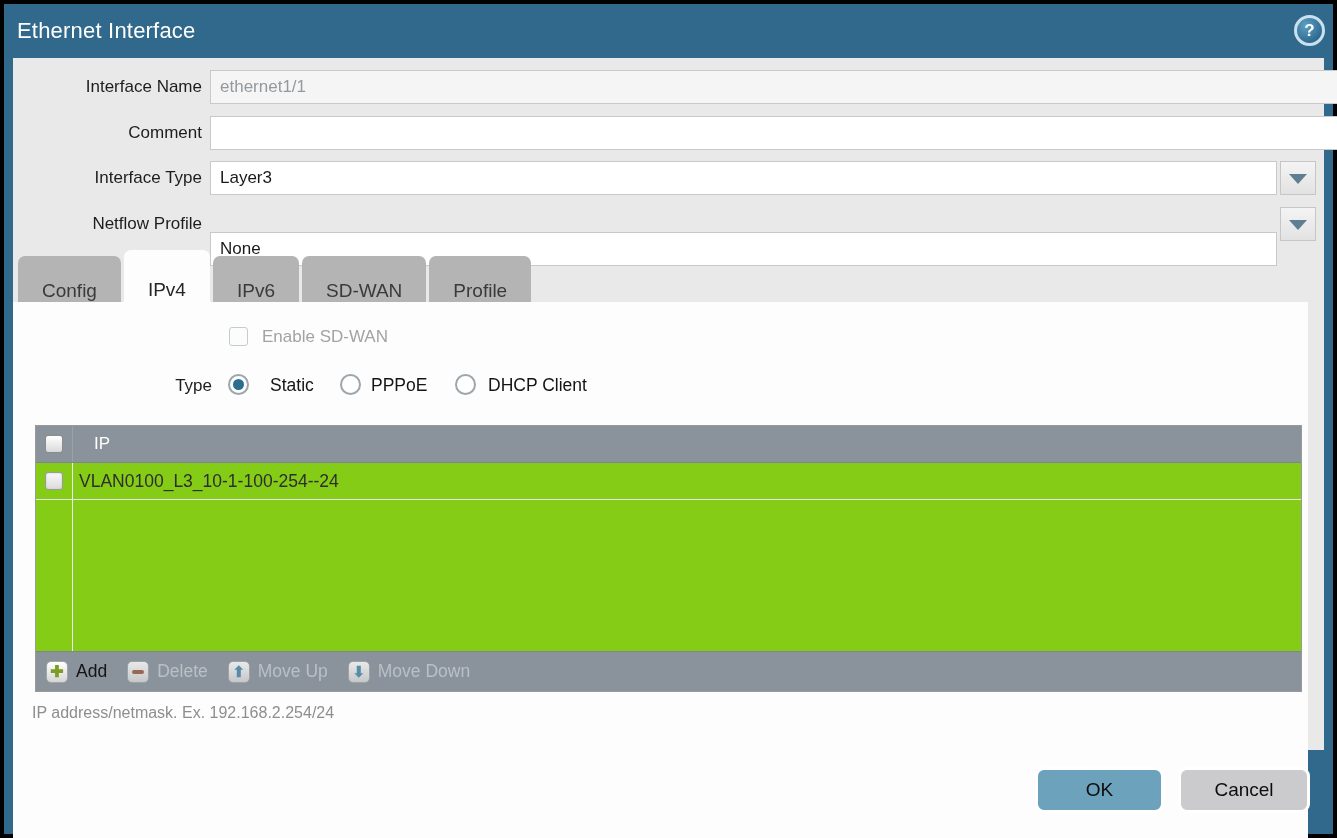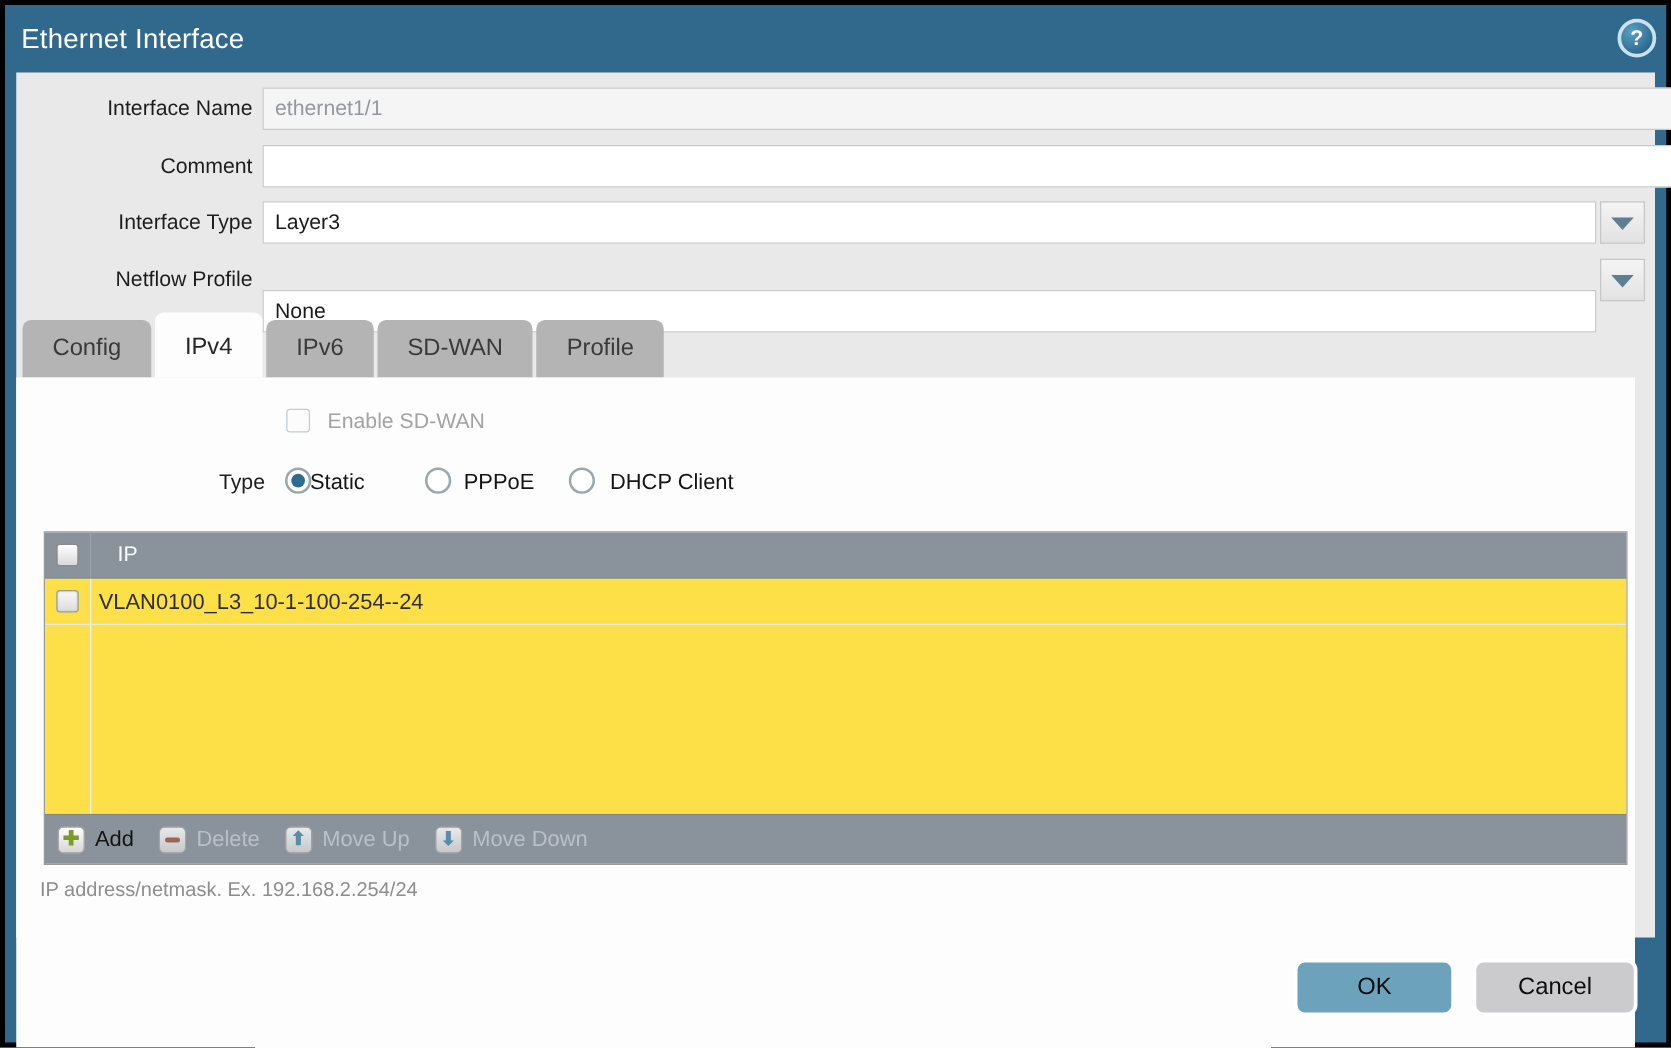--- a/index.html
+++ b/index.html
@@ -28,21 +28,21 @@
   .ddbtn {
     position:absolute; left:1267px; width:36px; height:34px; border:1px solid #c6c6c6;
     background:linear-gradient(#f4f4f4,#e2e2e2); cursor:pointer;
   }
   .ddbtn .tri { display:block; width:0; height:0; margin:12px auto 0;
     border-left:9px solid transparent; border-right:9px solid transparent; border-top:10px solid #5e7e92; }
 
   
   .tabs { position:absolute; left:5px; top:192px; height:52px; display:flex; align-items:flex-end; gap:3px; }
   .tab {
-    height:46px; line-height:46px; padding:0 24px; background:#b4b4b4; border-radius:7px 7px 0 0;
+    height:46px; line-height:46px; padding:12px 24px; background:#b4b4b4; border-radius:7px 7px 0 0;
     font-size:19px; color:#3a3a3a; cursor:pointer; white-space:nowrap;text-align:center;
   }
   .tab.active { height:52px; line-height:55px; background:#fdfdfd; color:#262626; }
 
   
   .panel { position:absolute; left:0; top:244px; width:1295px; height:550px; background:#fdfdfd; }
   .cb { border-radius:3px; }
   .sdwan-cb { position:absolute; left:216px; top:25px; width:19px; height:19px;
     border:1px solid #c2ccd2; background:#fcfcfc; }
   .sdwan-label { position:absolute; left:249px; top:25px; font-size:17px; color:#a3a3a3; line-height:19px; }
@@ -52,21 +52,21 @@
   .radio.selected::after { content:""; position:absolute; inset:3px; border-radius:50%; background:#2b6e90; }
   .radio-label { position:absolute; top:73px; font-size:17.5px; color:#141414; line-height:21px; cursor:default; }
 
   
   .iptable { position:absolute; left:22px; top:123px; width:1267px; border:1px solid #9a9a9a; }
   .thead { position:relative; height:37px; background:#8a929b; border-bottom:1px solid #7d858d; }
   .thead .hcb { position:absolute; left:9px; top:9px; width:18px; height:18px;
     background:linear-gradient(#ffffff,#d9d9d9); border:1px solid #8b8b8b; cursor:pointer; }
   .vdiv { position:absolute; left:36px; top:0; bottom:0; width:1px; background:#99a1a9; }
   .col-ip { position:absolute; left:47px; top:0; line-height:36px; color:#ffffff; font-size:17px;margin-left:11px; }
-  .tbody { position:relative; height:188px; background:#fde047; }
+  .tbody { position:relative; height:188px; background:#84cc16; }
   .tbody .vdiv { background:#efefef; }
   .trow { position:relative; height:37px; border-bottom:1px solid #e8e8e8; cursor:pointer; }
   .trow .rcb { position:absolute; left:9px; top:9px; width:18px; height:18px;
     background:linear-gradient(#f9f9f9,#dcdcdc); border:1px solid #9b9b9b; box-shadow:inset 0 0 2px #c2c2c2; cursor:pointer; }
   .trow .cell { position:absolute; left:43px; top:0; line-height:36px; font-size:17.5px; color:#2e2e2e; }
   .ttoolbar { height:40px; background:#8a929b; border-top:1px solid #7d858d;
     display:flex; align-items:center; padding-left:10px; gap:20px; }
   .tool { display:flex; align-items:center; gap:8px; font-size:17.5px; color:#141414; cursor:pointer; }
   .tool.disabled { color:#b9c0c6; cursor:default; }
   .ticon { width:22px; height:22px; border-radius:5px; background:linear-gradient(#ffffff,#d5d5d5);
@@ -120,21 +120,21 @@
       <div class="tab">Profile</div>
     </div>
 
     <div class="panel">
 
       <div class="cb sdwan-cb"></div>
       <div class="sdwan-label">Enable SD-WAN</div>
 
       <div class="type-label">Type</div>
       <div class="radio selected" style="left:215px"></div>
-      <div class="radio-label" style="left:235px">Static</div>
+      <div class="radio-label" style="left:257px">Static</div>
       <div class="radio" style="left:327px"></div>
       <div class="radio-label" style="left:358px">PPPoE</div>
       <div class="radio" style="left:442px"></div>
       <div class="radio-label" style="left:475px">DHCP Client</div>
 
       <div class="iptable">
         <div class="thead">
           <div class="cb hcb"></div>
           <div class="vdiv"></div>
           <div class="col-ip">IP</div>

